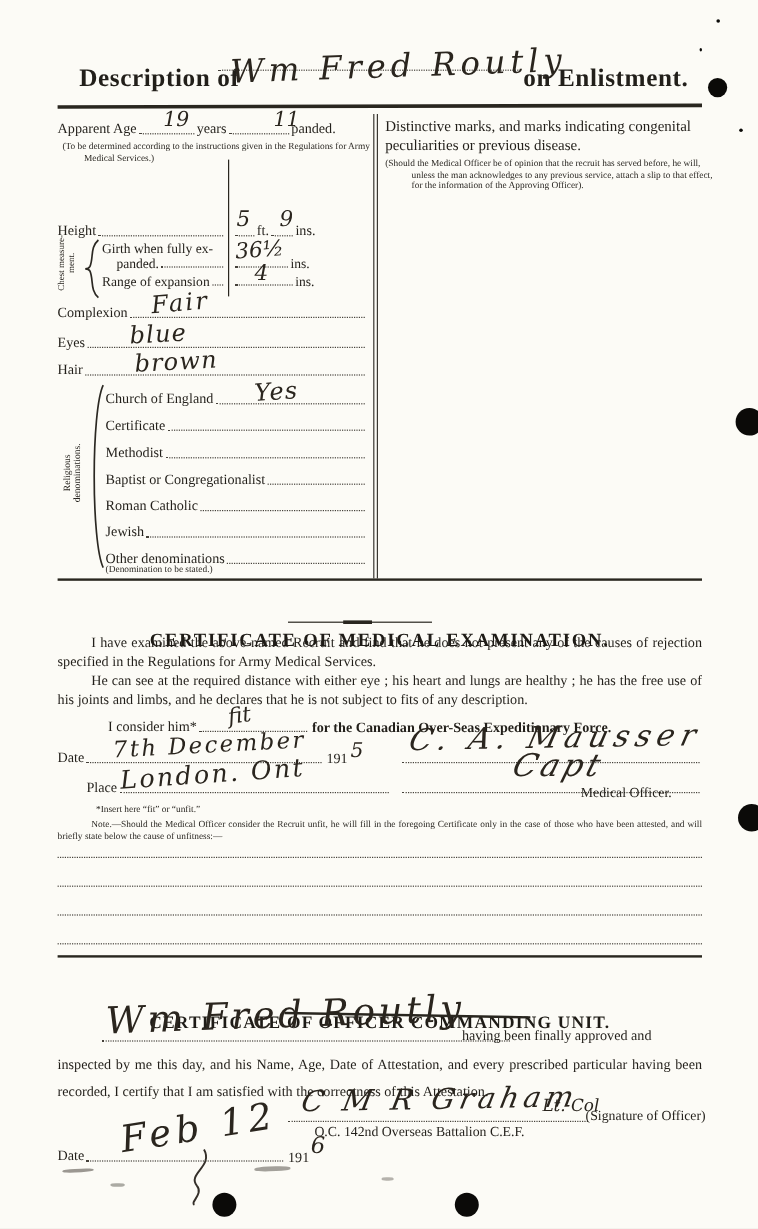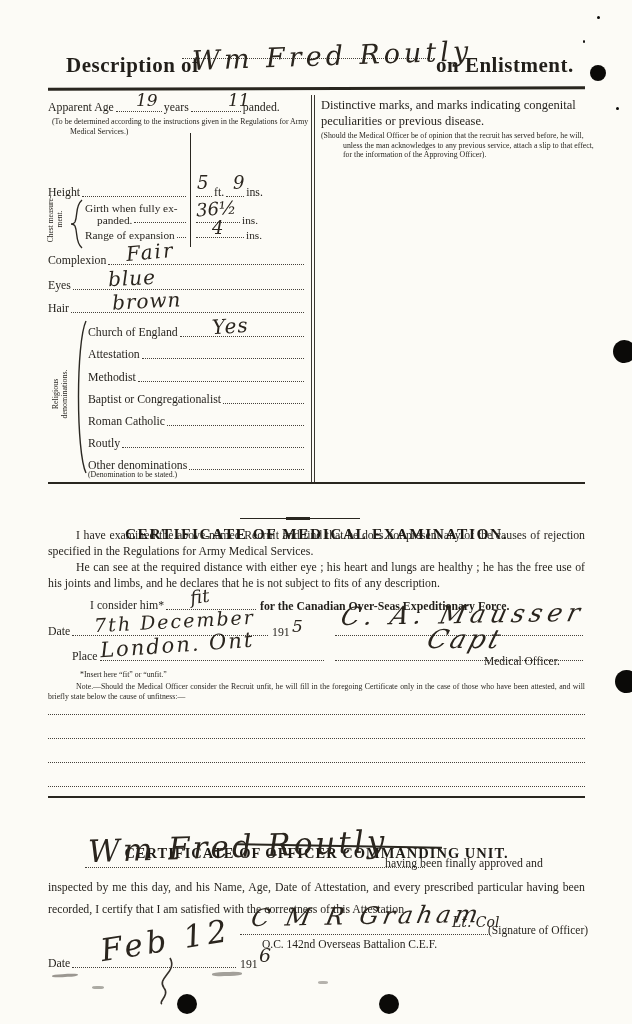--- a/index.html
+++ b/index.html
@@ -105,37 +105,37 @@
   <div class="vlab" style="left:22px;top:385px;width:76px;font-size:8px;">Religious denominations.</div>
   <svg style="left:72px;top:320px;" width="16" height="154">
     <path d="M14,1 C4,22 4,132 14,153" stroke="#2b2822" stroke-width="1.4" fill="none"></path>
   </svg>
   <div class="row" style="left:88px;top:325px;width:218px;font-size:11.8px;">
     <span>Church of England</span>
     <span class="lead f1"></span>
   </div>
   <span class="hd" style="left:212px;top:314px;font-size:20px;letter-spacing:1px;transform:rotate(-4deg);">Yes</span>
   <div class="row" style="left:88px;top:347px;width:218px;font-size:11.8px;">
-    <span>Attestation</span>
+    <span>Certificate</span>
     <span class="lead f1"></span>
   </div>
   <div class="row" style="left:88px;top:370px;width:218px;font-size:11.8px;">
     <span>Methodist</span>
     <span class="lead f1"></span>
   </div>
   <div class="row" style="left:88px;top:392px;width:218px;font-size:11.8px;">
     <span>Baptist or Congregationalist</span>
     <span class="lead f1"></span>
   </div>
   <div class="row" style="left:88px;top:414px;width:218px;font-size:11.8px;">
     <span>Roman Catholic</span>
     <span class="lead f1"></span>
   </div>
   <div class="row" style="left:88px;top:436px;width:218px;font-size:11.8px;">
-    <span>Routly</span>
+    <span>Jewish</span>
     <span class="lead f1"></span>
   </div>
   <div class="row" style="left:88px;top:458px;width:218px;font-size:11.8px;">
     <span>Other denominations</span>
     <span class="lead f1"></span>
   </div>
   <span class="pr small" style="left:88px;top:470px;">(Denomination to be stated.)</span>
 
   <div class="blk" style="left:321px;top:97px;width:268px;font-size:12.5px;line-height:16px;">Distinctive marks, and marks indicating congenital peculiarities or previous disease.</div>
   <div class="blk small" style="left:321px;top:131px;width:258px;padding-left:22px;text-indent:-22px;">(Should the Medical Officer be of opinion that the recruit has served before, he will, unless the man acknowledges to any previous service, attach a slip to that effect, for the information of the Approving Officer).</div>

